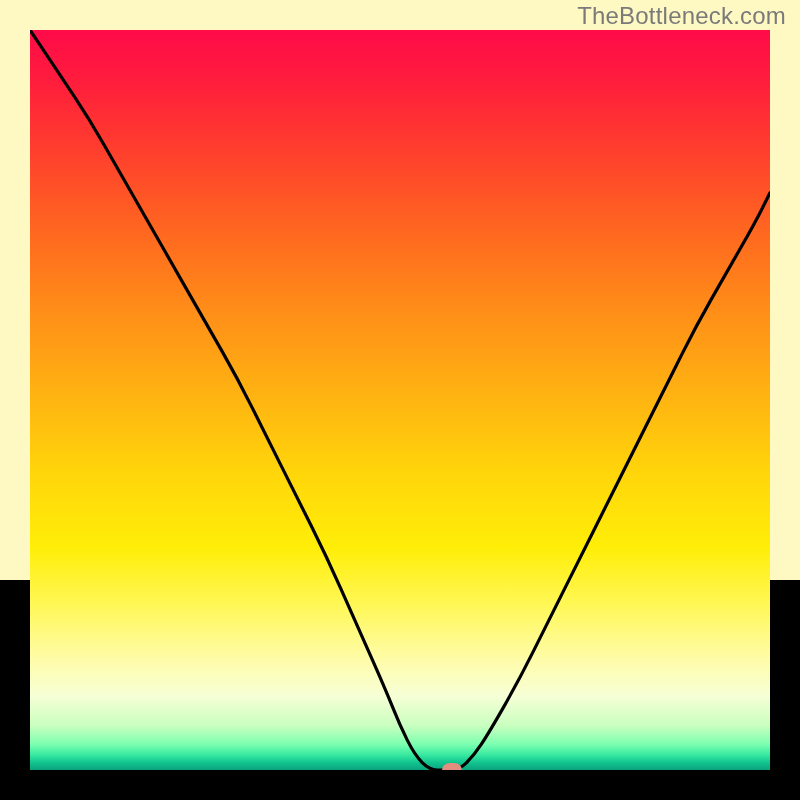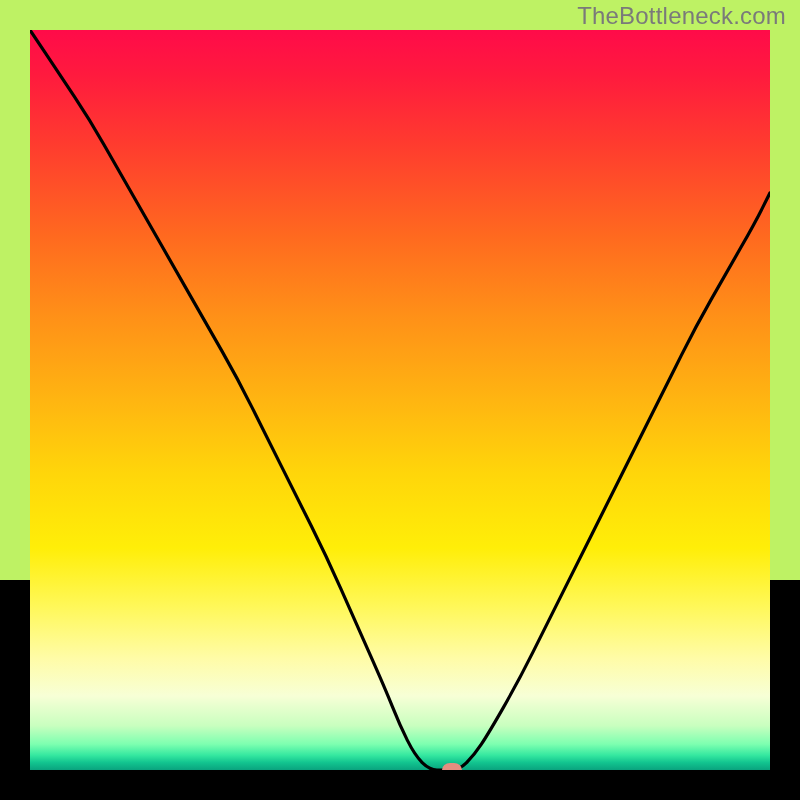--- a/index.html
+++ b/index.html
@@ -10,21 +10,21 @@
     background: #000;
     overflow: hidden;
     font-family: Arial, Helvetica, sans-serif;
   }
   .frame {
     position: absolute;
     left: 0;
     top: 0;
     width: 800px;
     height: 580px;
-    background: #bef264;
+    background: #fef9c3;
   }
   .watermark {
     position: absolute;
     top: 2px;
     right: 14px;
     color: #7a7a7a;
     font-size: 24px;
     font-weight: 500;
     letter-spacing: 0.2px;
     z-index: 10;

